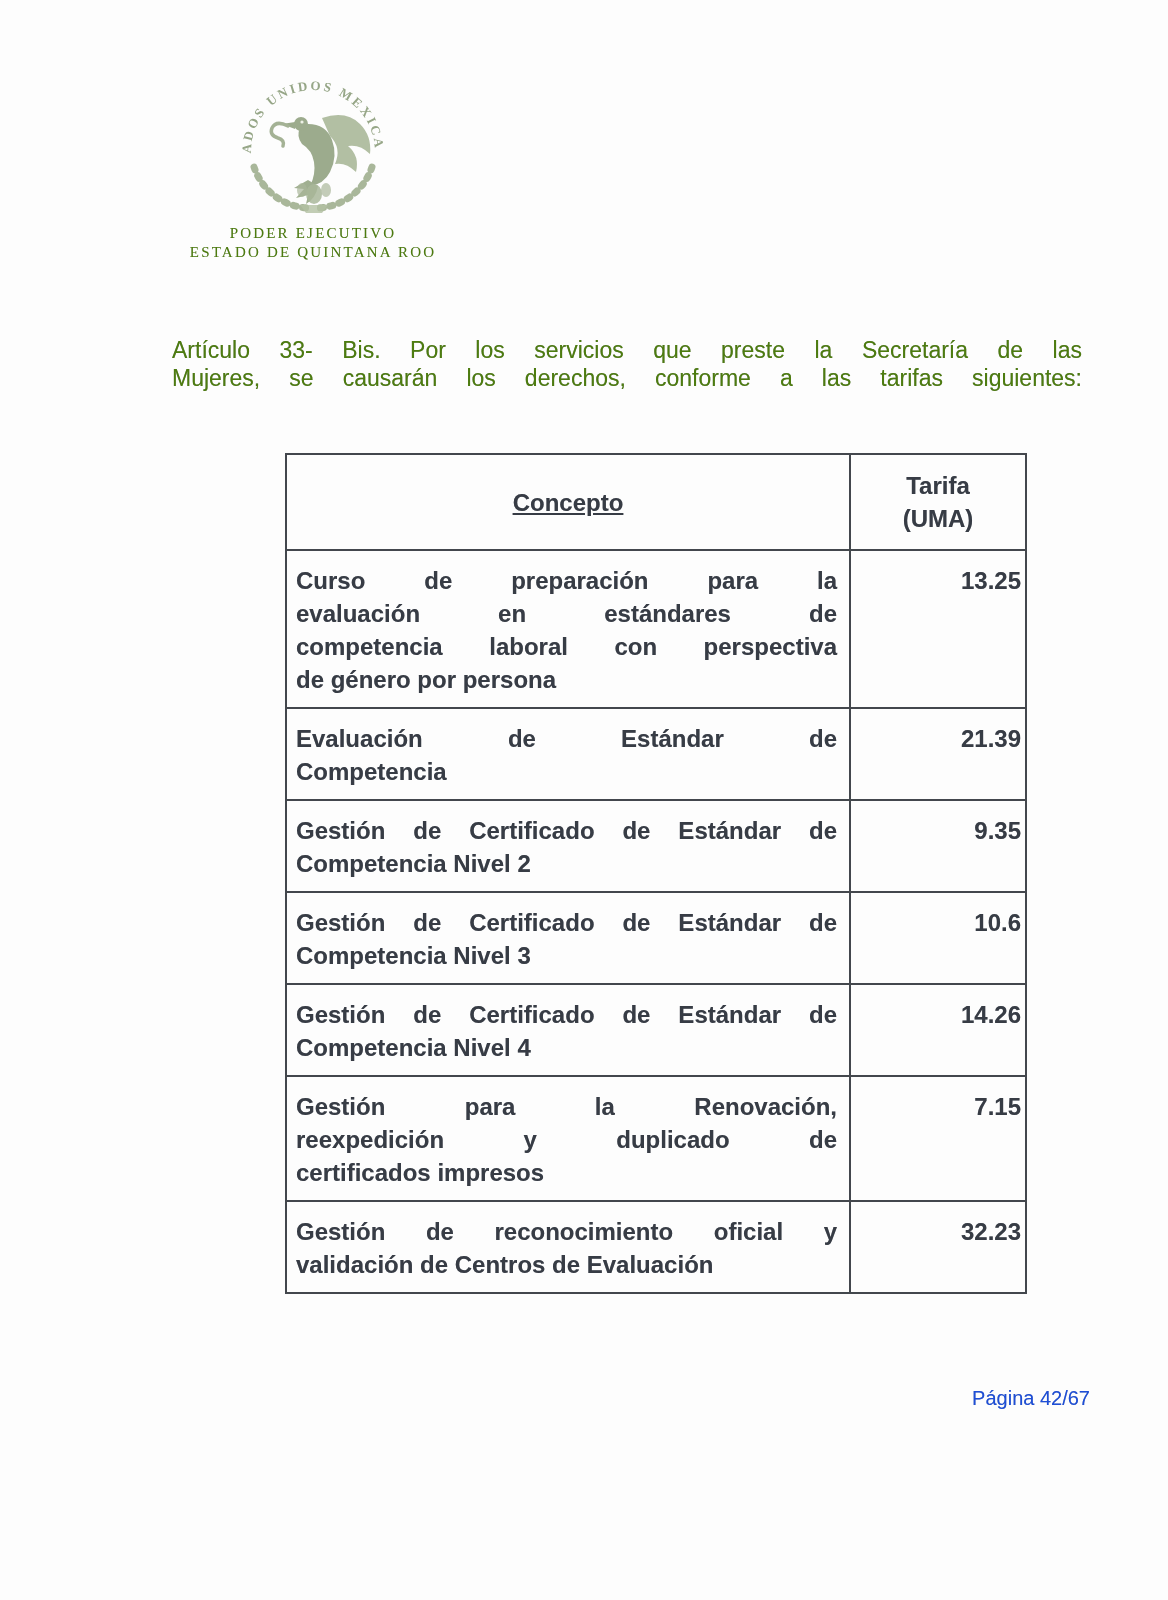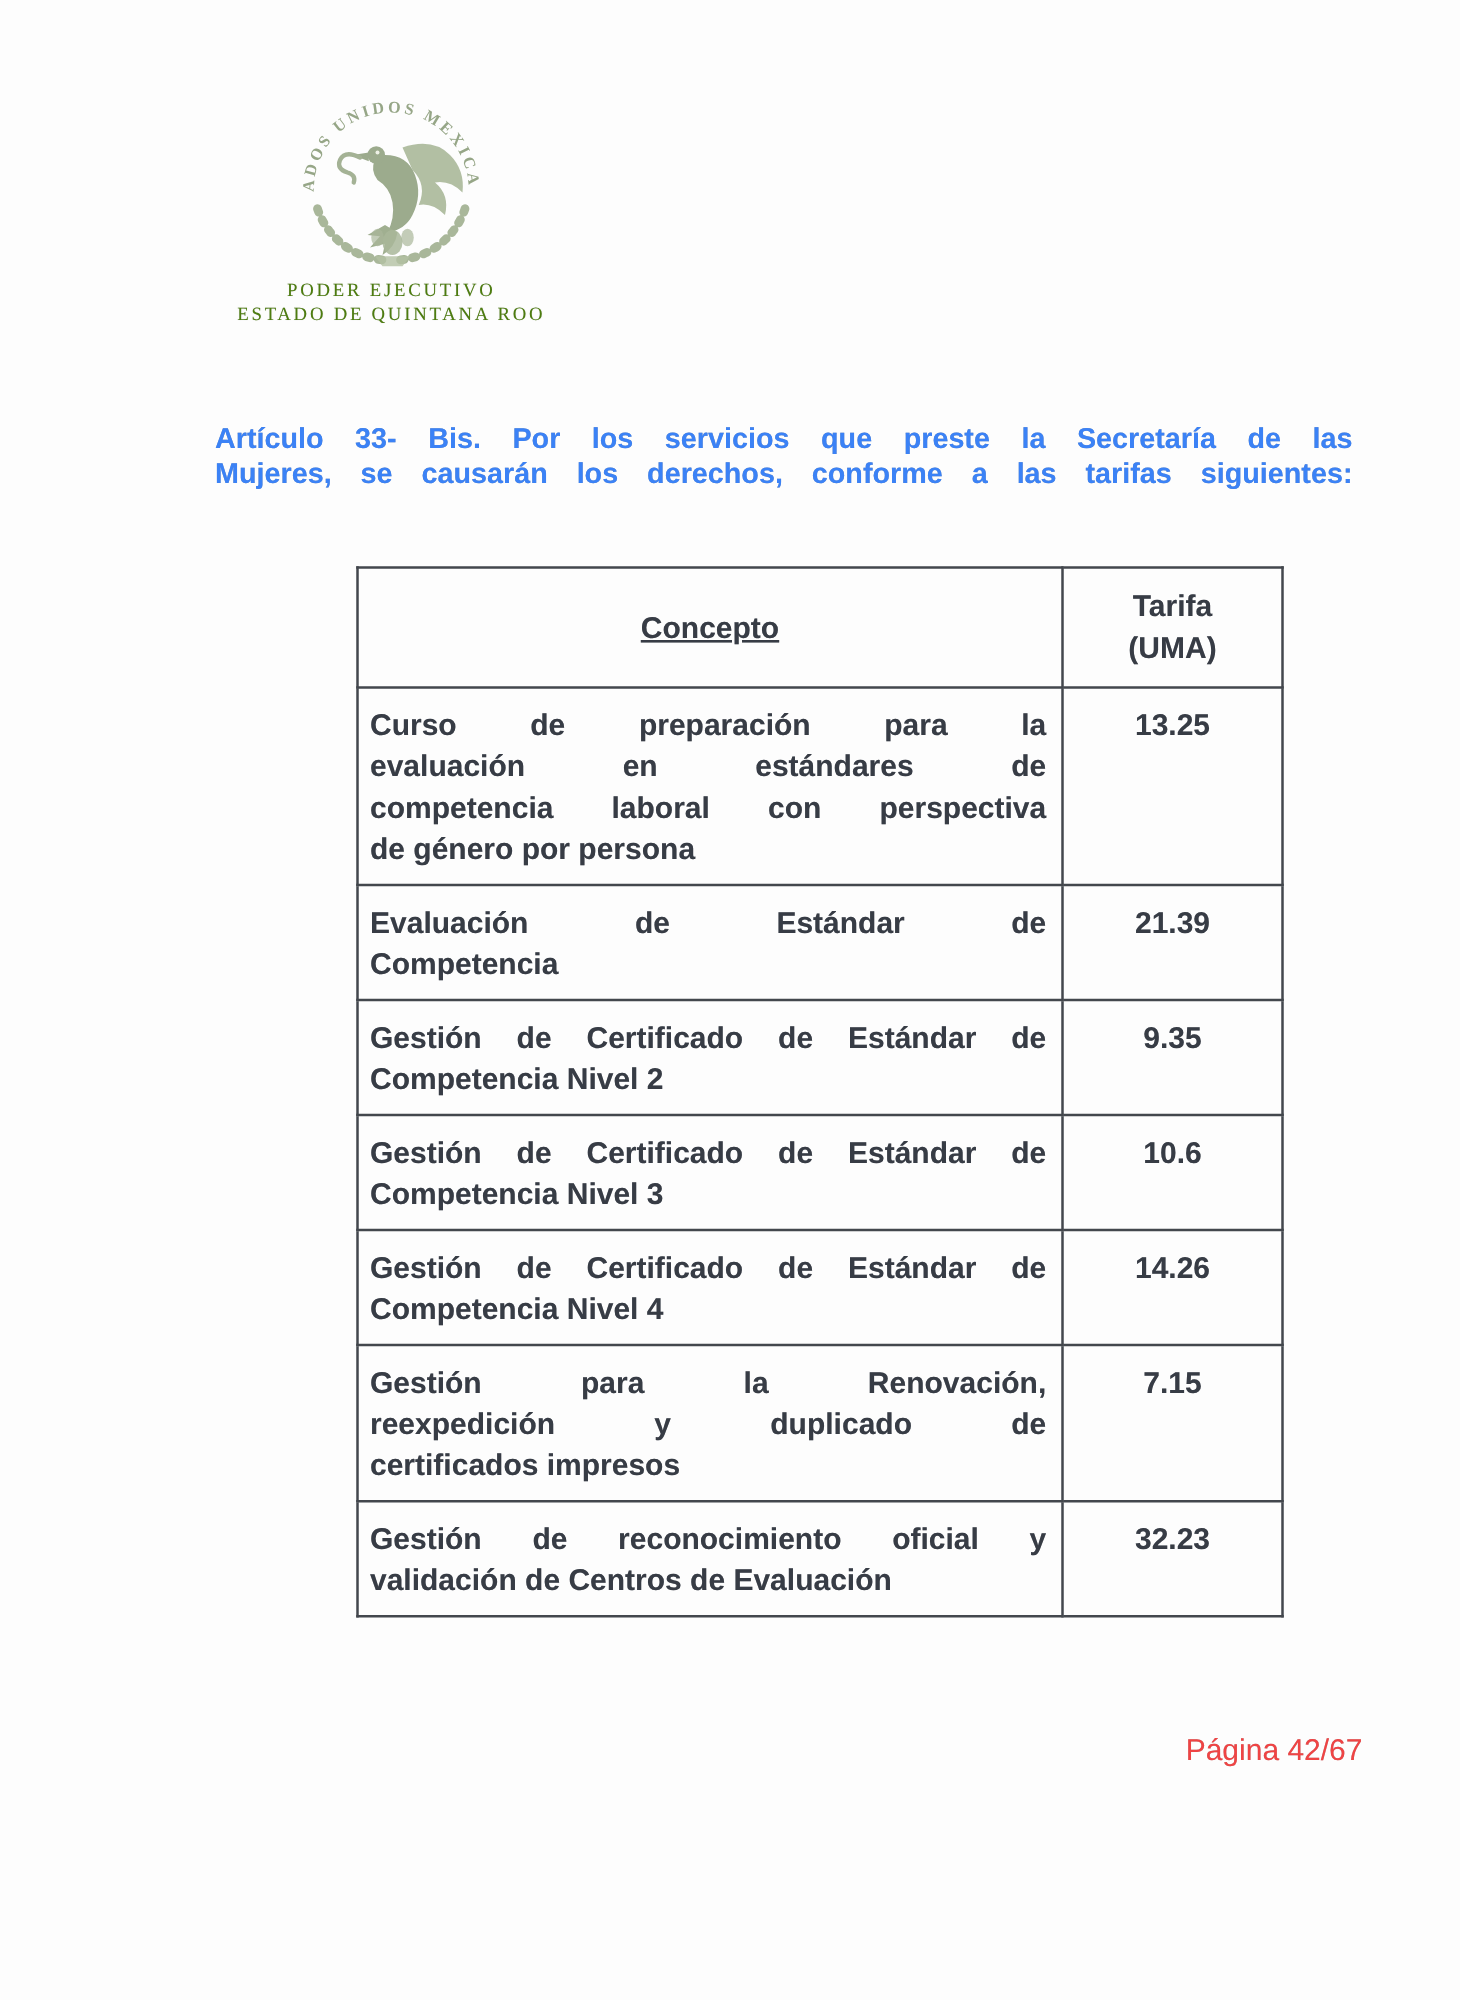--- a/index.html
+++ b/index.html
@@ -31,23 +31,23 @@
     letter-spacing: 2.2px;
     text-shadow: 0 0 0.6px rgba(133,144,129,0.5);
   }
   
   .heading {
     position: absolute;
     left: 172px;
     top: 336px;
     width: 910px;
     font-size: 23px;
-    font-weight: bold;
+    font-weight: normal;
     line-height: 28px;
-    color: #3b82f6;
+    color: #4d7c0f;
     text-shadow: 0 0 0.5px rgba(52,58,68,0.45);
   }
   .jall { text-align: justify; text-align-last: justify; }
   
   .tariff-table {
     position: absolute;
     left: 285px;
     top: 453px;
     width: 708px;
     border-collapse: collapse;
@@ -73,32 +73,32 @@
     vertical-align: middle;
     padding: 14px 4px;
     white-space: pre-line;
   }
   td.c-concepto {
     vertical-align: top;
     padding: 13px 12px 11px 9px;
   }
   td.c-tarifa {
     vertical-align: top;
-    text-align: center;
+    text-align: right;
     padding: 13px 4px 11px;
   }
   .jl { text-align: justify; text-align-last: justify; }
   .jl-last { text-align: left; text-align-last: left; }
   
   .page-number {
     position: absolute;
     top: 1387px;
     right: 78px;
-    font-size: 24px;
-    color: #ef4444;
+    font-size: 20px;
+    color: #1d4ed8;
     text-shadow: 0 0 0.5px rgba(76,81,89,0.4);
   }
 </style>
 </head>
 <body>
 
 <div class="page">
 
   <div class="seal-block">
     <svg class="seal-svg" width="150" height="150" viewBox="0 0 150 150">

